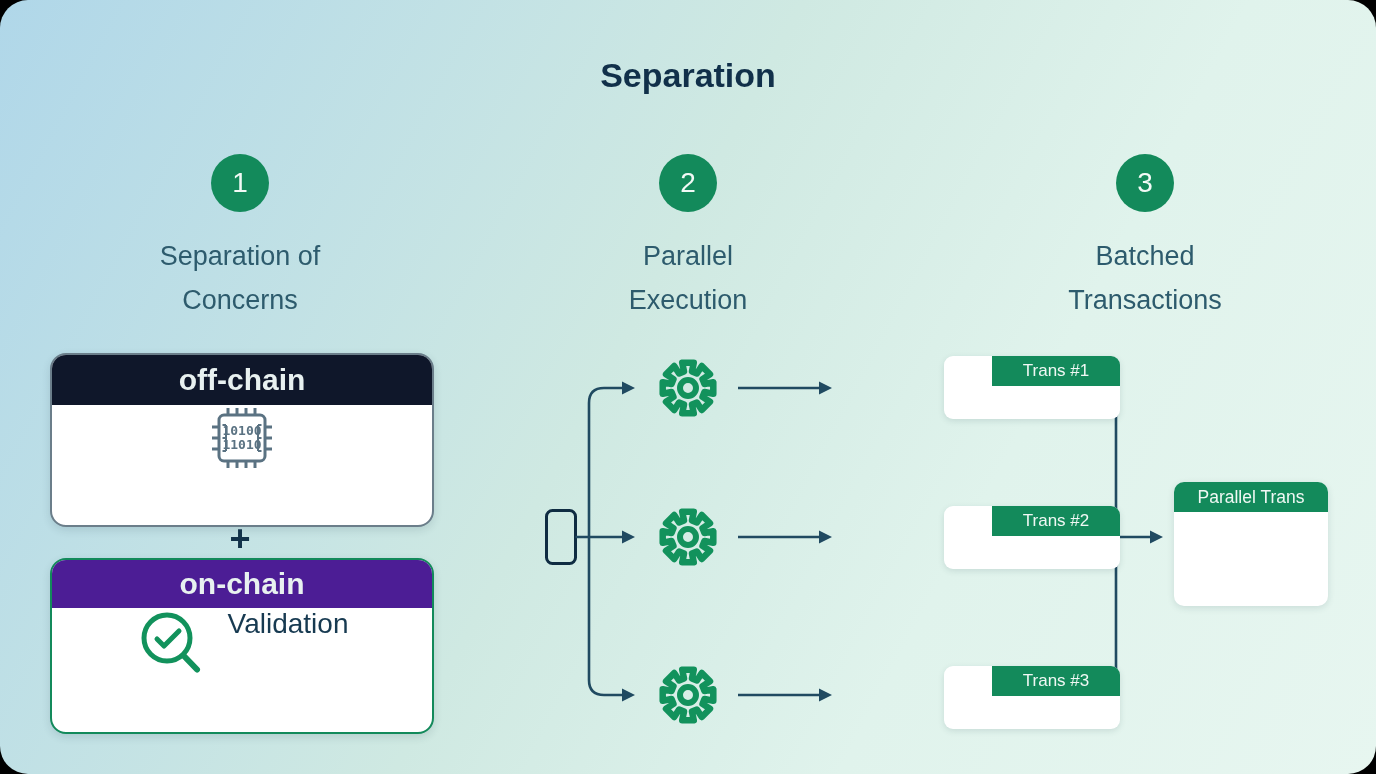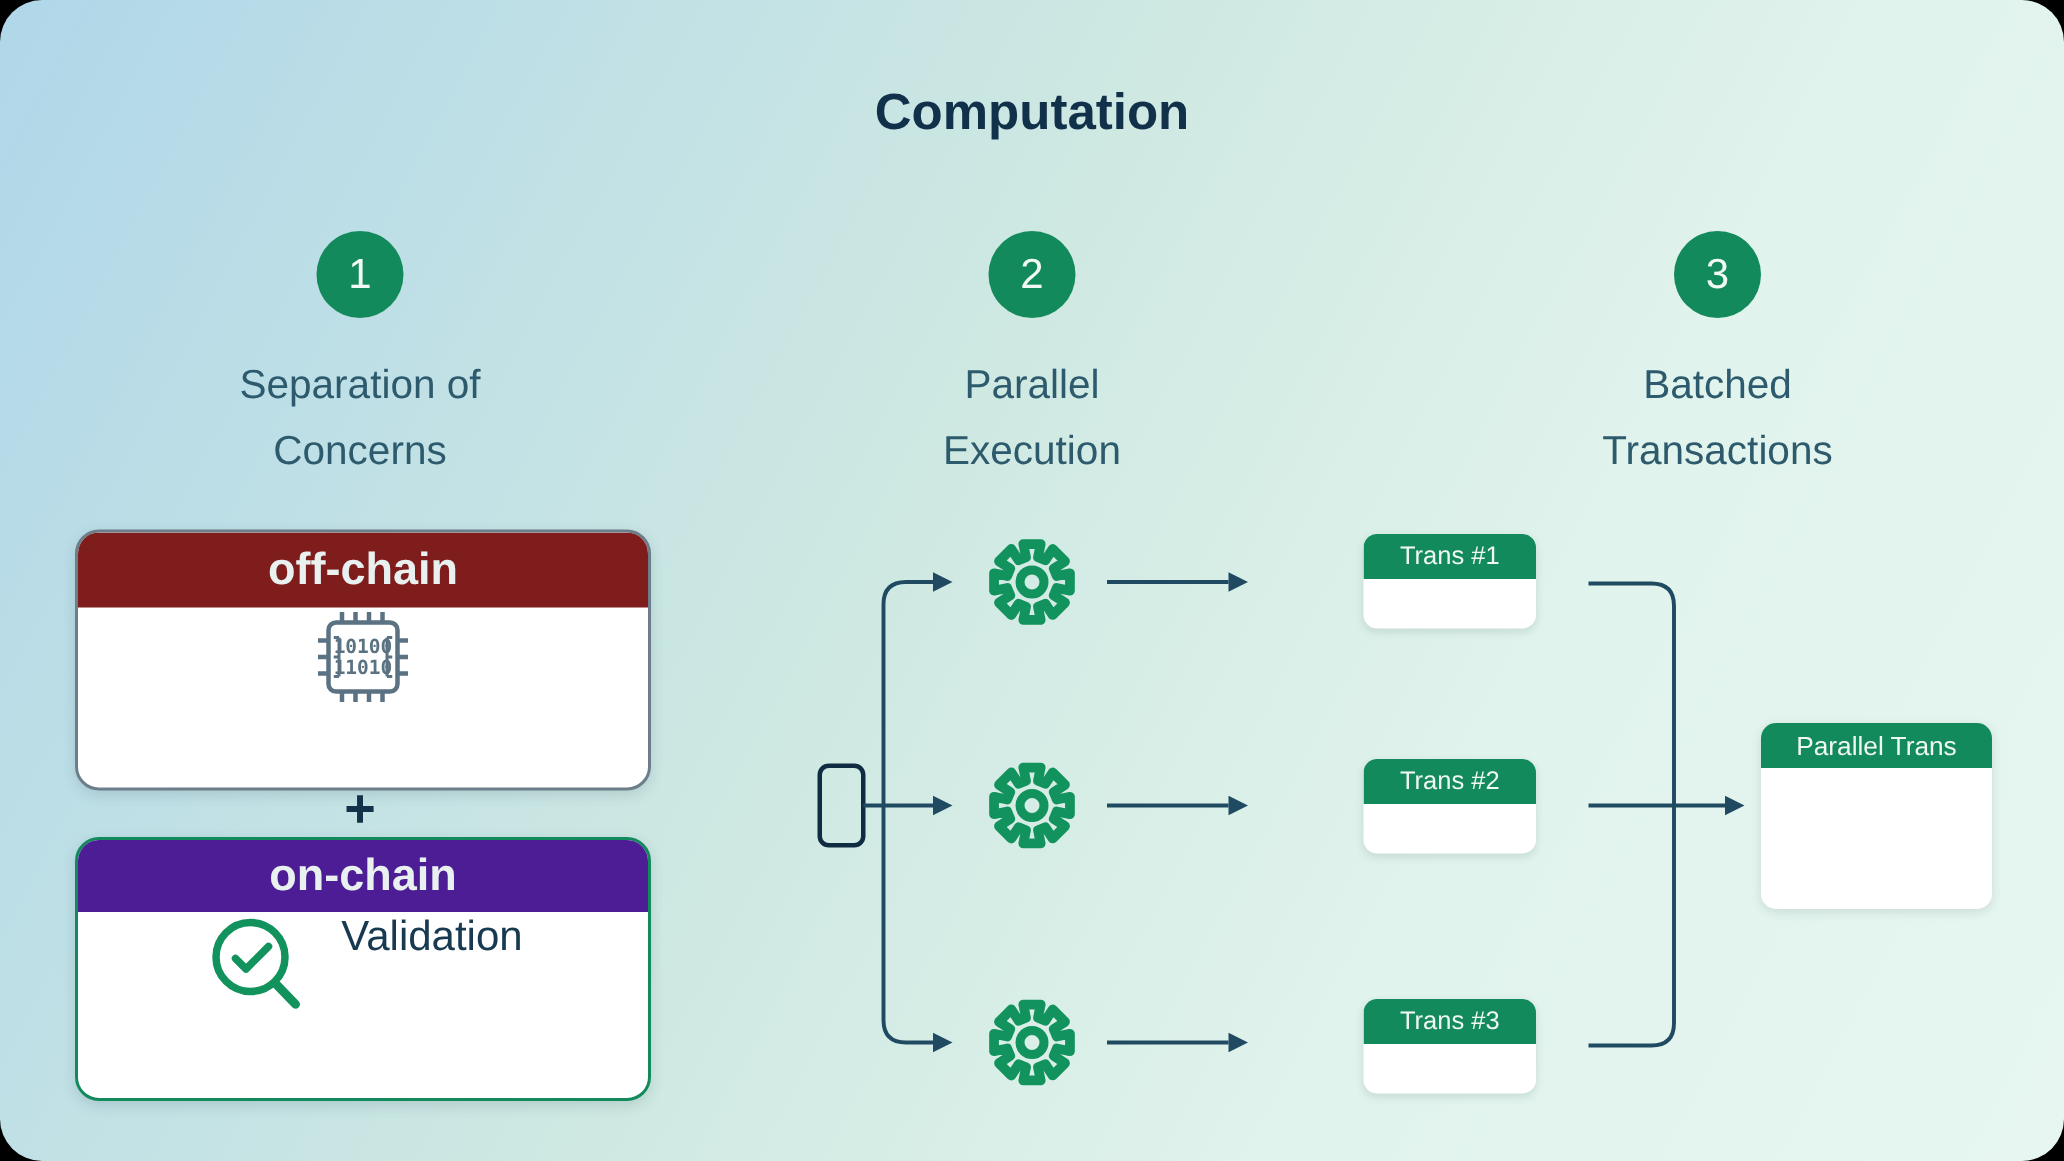--- a/index.html
+++ b/index.html
@@ -14,44 +14,44 @@
   .badge{width:58px;height:58px;margin:0 auto;border-radius:50%;background:#138a5b;
          color:#f2faf6;font-size:28px;display:flex;align-items:center;justify-content:center;}
   .steplabel{margin-top:22px;font-size:27px;line-height:44px;color:#2d5b6d;white-space:pre-line;}
   .overlay{position:absolute;left:0;top:0;width:1376px;height:774px;z-index:1;pointer-events:none;}
   .box{position:absolute;left:50px;width:380px;background:#fff;border-radius:16px;
        overflow:hidden;z-index:2;box-shadow:0 3px 9px rgba(25,60,70,.14);}
   .box.off{top:353px;height:170px;border:2px solid #6b7e8a;}
   .box.on{top:558px;height:172px;border:2px solid #138a5b;}
   .boxhead{display:flex;align-items:center;justify-content:center;
            font-weight:bold;font-size:30px;color:#e8f1f0;}
-  .off .boxhead{height:50px;background:#7f1d1d;}
+  .off .boxhead{height:50px;background:#0f172a;}
   .on  .boxhead{height:48px;background:#4c1d95;}
   .boxbody{display:flex;align-items:flex-start;justify-content:center;gap:20px;height:calc(100% - 50px);}
   .on .boxbody{height:calc(100% - 48px);}
   .itemlabel{font-size:28px;color:#173a51;}
   .plus{position:absolute;left:50px;top:520px;width:380px;height:38px;z-index:2;
         text-align:center;line-height:38px;font-size:36px;font-weight:600;color:#12324a;}
-  .mini{position:absolute;left:909px;width:115px;height:63px;background:#fff;border-radius:9px;
-        z-index:2;box-shadow:0 2px 6px rgba(25,60,70,.13);overflow:hidden;}
+  .mini{position:absolute;left:944px;width:128px;height:63px;background:#fff;border-radius:9px;
+        z-index:2;box-shadow:0 2px 6px rgba(25,60,70,.13);overflow:hidden;padding-left:48px;}
   .mini.t1{top:356px;}.mini.t2{top:506px;}.mini.t3{top:666px;}
   .minihead{height:30px;background:#138a5b;color:#f0f8f4;font-size:17px;
             display:flex;align-items:center;justify-content:center;}
   .batched{position:absolute;left:1174px;top:482px;width:154px;height:124px;background:#fff;
            border-radius:10px;z-index:2;box-shadow:0 2px 7px rgba(25,60,70,.13);overflow:hidden;}
   .batched .minihead{height:30px;font-size:17.5px;}
   .chiptxt{font-family:"DejaVu Sans Mono",monospace;font-size:13px;font-weight:600;fill:#5a7282;}
 </style>
 </head>
 <body>
 
 <div class="stage">
   <div class="bgcard"></div>
 
-  <div class="title">Computation</div>
+  <div class="title">Separation</div>
 
   <div class="step c1">
     <div class="badge">1</div>
     <div class="steplabel">Separation of
 Concerns</div>
   </div>
   <div class="step c2">
     <div class="badge">2</div>
     <div class="steplabel">Parallel
 Execution</div>

